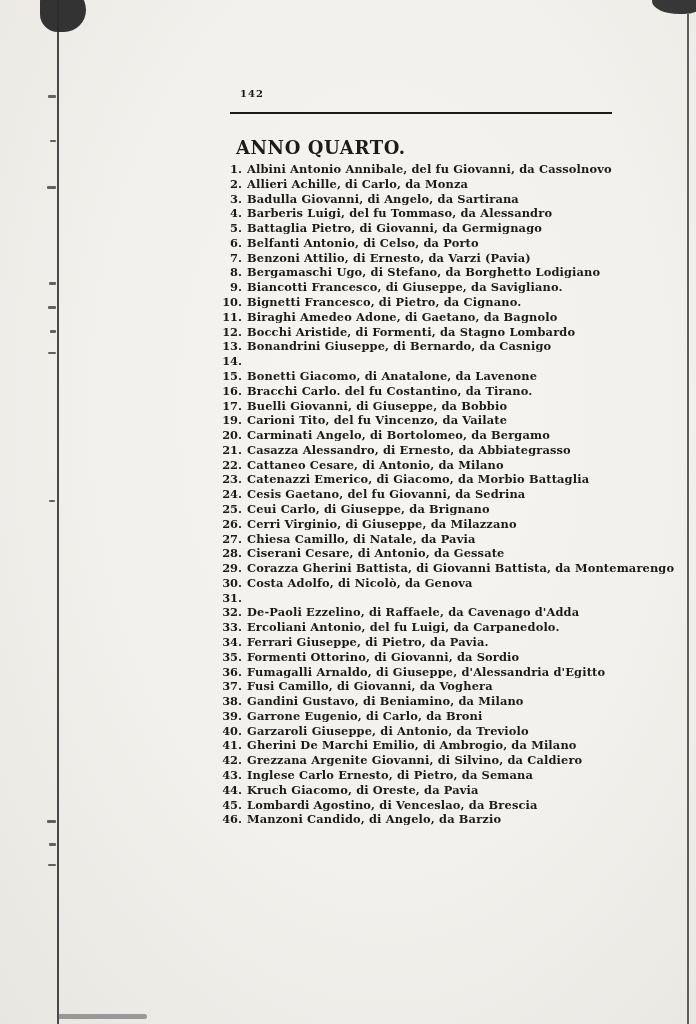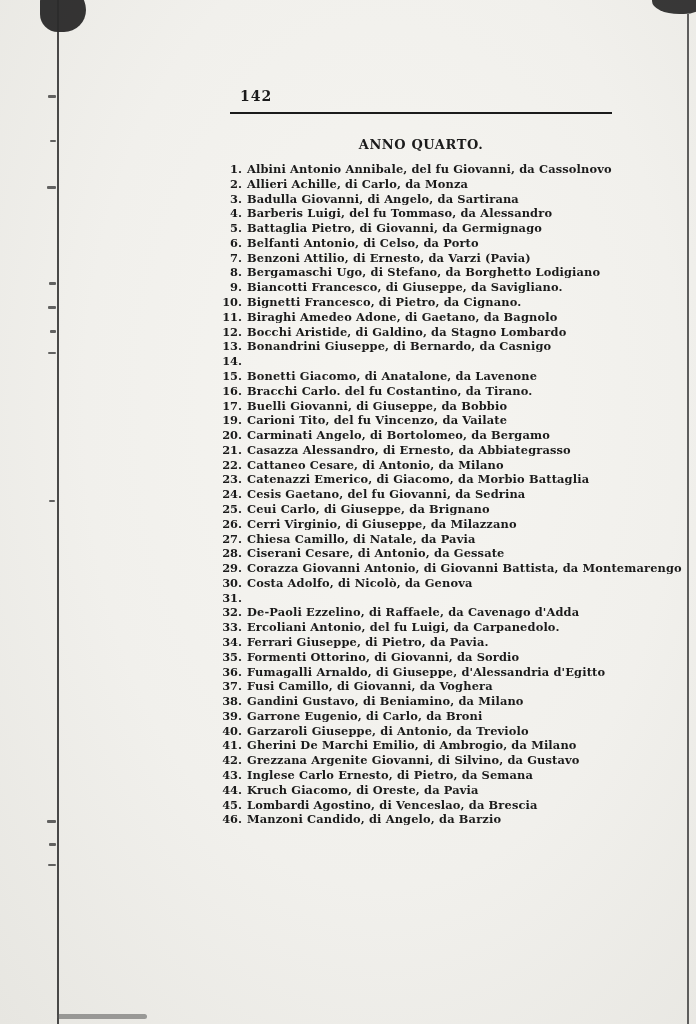--- a/index.html
+++ b/index.html
@@ -74,39 +74,39 @@
     position: absolute;
     background: #333;
     opacity: 0.75;
     border-radius: 1px;
   }
   
   .page-number {
     position: absolute;
     left: 240px;
     top: 88px;
-    font-size: 14px;
+    font-size: 10px;
     font-weight: bold;
     letter-spacing: 1px;
   }
   .head-rule {
     position: absolute;
     left: 230px;
     top: 112px;
     width: 382px;
     height: 2px;
     background: #1b1b1b;
   }
   .section-heading {
     position: absolute;
-    left: 230px;
+    left: 236px;
     top: 137px;
     width: 382px;
-    text-align: center;
-    font-size: 13px;
+    text-align: left;
+    font-size: 18px;
     font-weight: bold;
     letter-spacing: 0.6px;
   }
   .entries {
     position: absolute;
     left: 218px;
     top: 162px;
     width: 440px;
     margin: 0;
     padding: 0;
@@ -208,21 +208,21 @@
       <span class="entry-text">Bignetti Francesco, di Pietro, da Cignano.</span>
     </li>
 
     <li>
       <span class="entry-num">11.</span>
       <span class="entry-text">Biraghi Amedeo Adone, di Gaetano, da Bagnolo</span>
     </li>
 
     <li>
       <span class="entry-num">12.</span>
-      <span class="entry-text">Bocchi Aristide, di Galdino, da Stagno Lombardo</span>
+      <span class="entry-text">Bocchi Aristide, di Formenti, da Stagno Lombardo</span>
     </li>
 
     <li>
       <span class="entry-num">13.</span>
       <span class="entry-text">Bonandrini Giuseppe, di Bernardo, da Casnigo</span>
     </li>
 
     <li>
       <span class="entry-num">14.</span>
     </li>
@@ -288,21 +288,21 @@
       <span class="entry-text">Chiesa Camillo, di Natale, da Pavia</span>
     </li>
 
     <li>
       <span class="entry-num">28.</span>
       <span class="entry-text">Ciserani Cesare, di Antonio, da Gessate</span>
     </li>
 
     <li>
       <span class="entry-num">29.</span>
-      <span class="entry-text">Corazza Giovanni Antonio, di Giovanni Battista, da Montemarengo</span>
+      <span class="entry-text">Corazza Gherini Battista, di Giovanni Battista, da Montemarengo</span>
     </li>
 
     <li>
       <span class="entry-num">30.</span>
       <span class="entry-text">Costa Adolfo, di Nicolò, da Genova</span>
     </li>
 
     <li>
       <span class="entry-num">31.</span>
     </li>
@@ -352,21 +352,21 @@
       <span class="entry-text">Garzaroli Giuseppe, di Antonio, da Treviolo</span>
     </li>
 
     <li>
       <span class="entry-num">41.</span>
       <span class="entry-text">Gherini De Marchi Emilio, di Ambrogio, da Milano</span>
     </li>
 
     <li>
       <span class="entry-num">42.</span>
-      <span class="entry-text">Grezzana Argenite Giovanni, di Silvino, da Gustavo</span>
+      <span class="entry-text">Grezzana Argenite Giovanni, di Silvino, da Caldiero</span>
     </li>
 
     <li>
       <span class="entry-num">43.</span>
       <span class="entry-text">Inglese Carlo Ernesto, di Pietro, da Semana</span>
     </li>
 
     <li>
       <span class="entry-num">44.</span>
       <span class="entry-text">Kruch Giacomo, di Oreste, da Pavia</span>

